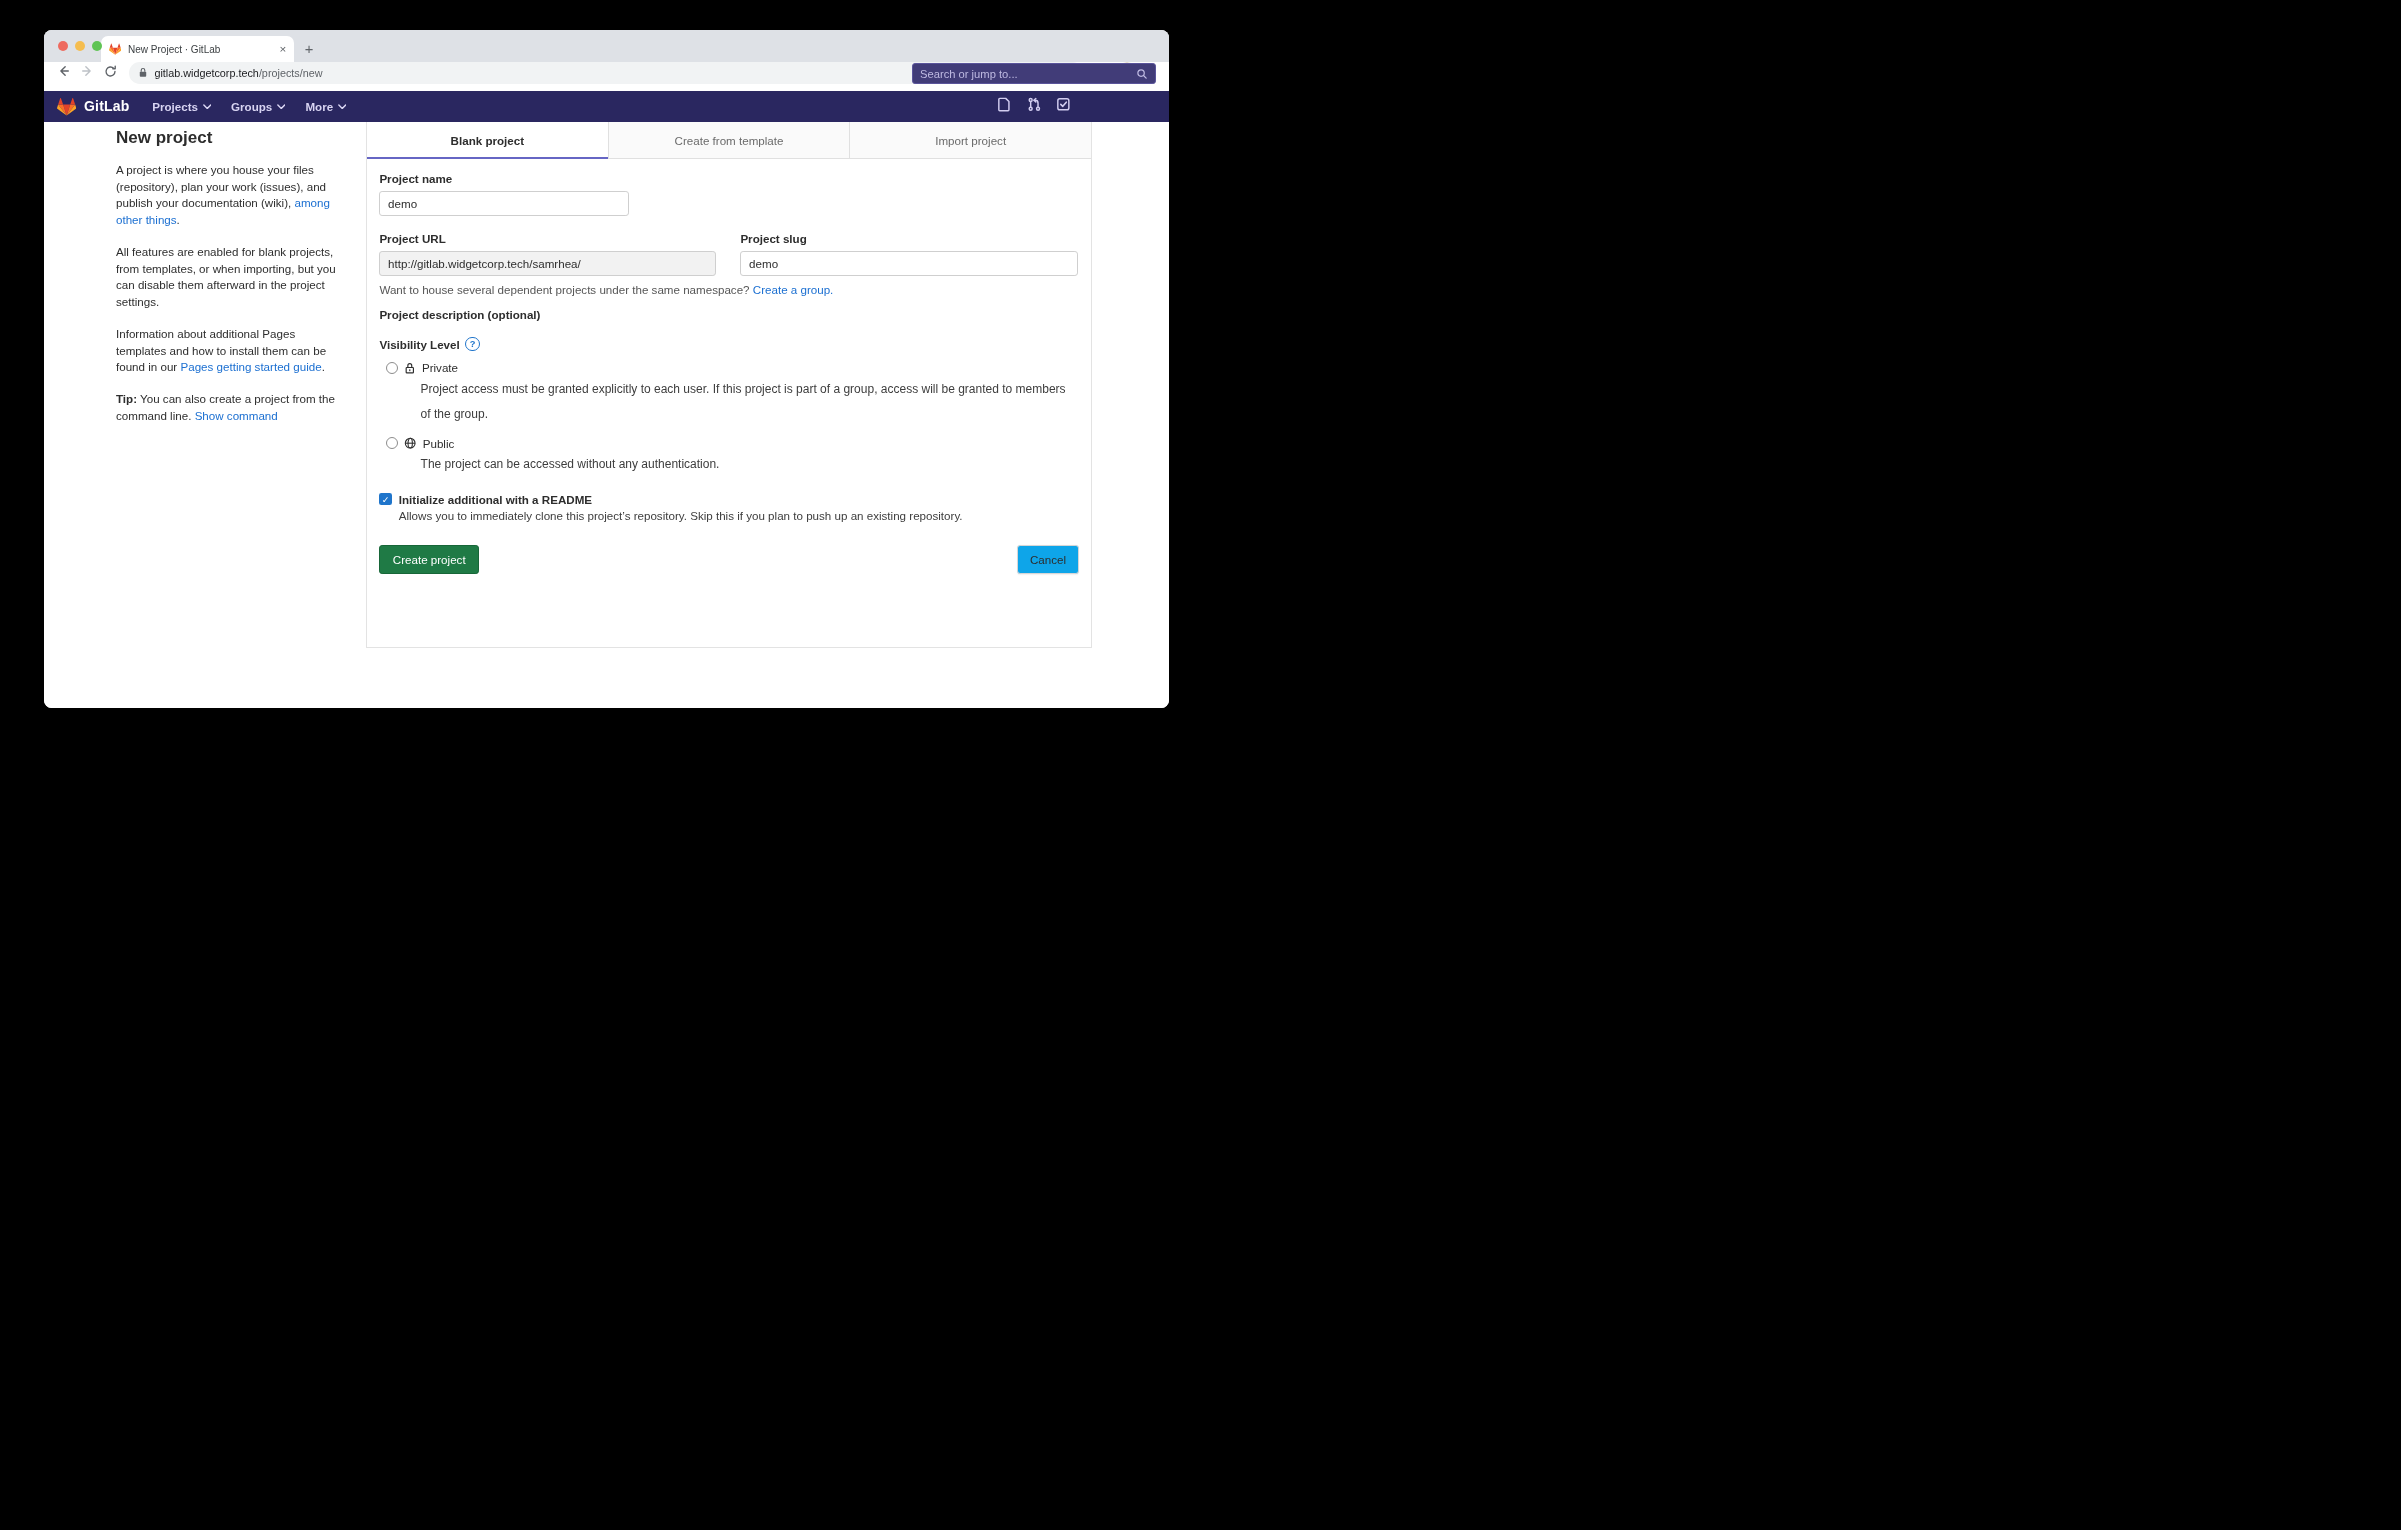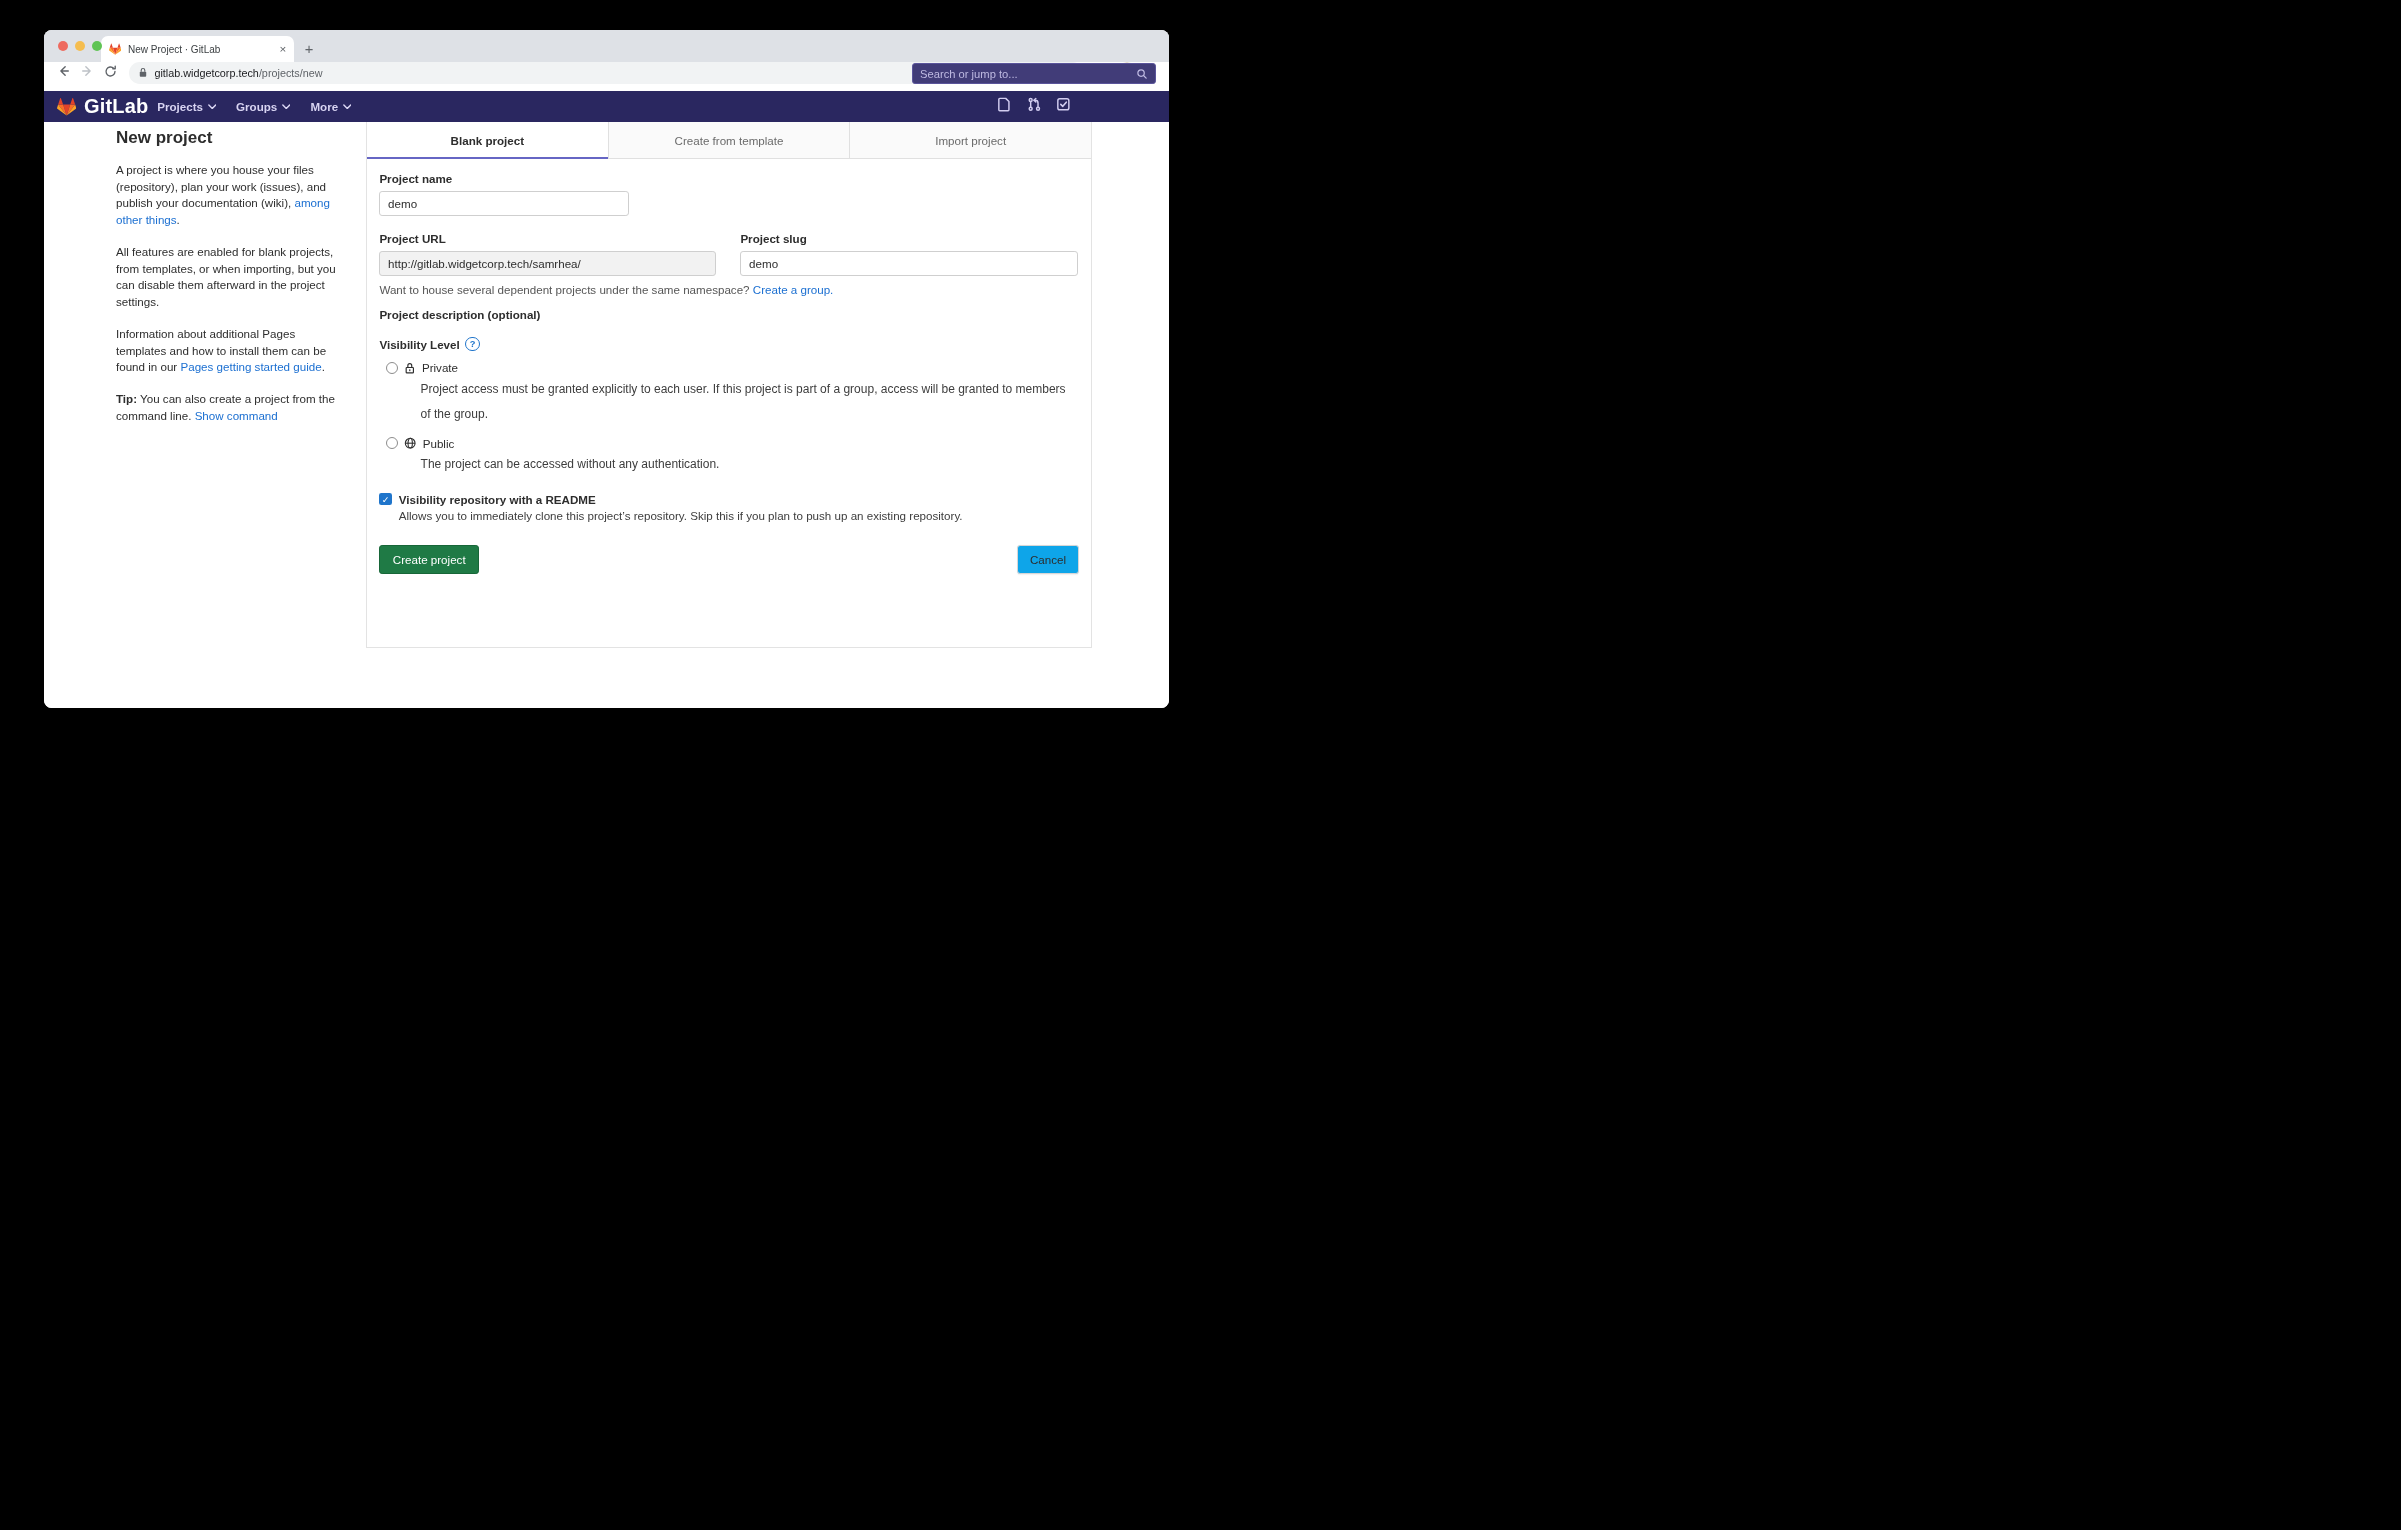--- a/index.html
+++ b/index.html
@@ -32,21 +32,21 @@
   .url { font-size:10.8px; color:#202124; }
   .url .path { color:#5f6368; }
   .omni-spacer { flex:1; }
   .toolbar-right { display:flex; align-items:center; gap:9.3px; padding-right:3.1px; }
   .chrome-avatar { width:20px; height:20px; border-radius:50%; overflow:hidden; }
   .kebab { color:#5f6368; font-size:11.6px; letter-spacing:0; line-height:3.9px; text-align:center; }
 
   
   .gl-navbar { height:31px; background:#2a2760; display:flex; align-items:center; padding:0 13px; }
   .gl-left { display:flex; align-items:center; gap:7.7px; }
-  .wordmark { color:#fff; font-size:20px; font-weight:600; letter-spacing:0.2px; margin-right:1px; }
+  .wordmark { color:#fff; font-size:14px; font-weight:600; letter-spacing:0.2px; margin-right:15px; }
   .gl-menu { display:flex; align-items:center; gap:20px; }
   .gl-menu-item { display:flex; align-items:center; gap:4.6px; color:#d8d4f2; font-size:11.6px; font-weight:600; }
   .gl-right { margin-left:auto; display:flex; align-items:center; gap:12.4px;flex-direction:column; }
   .plus-group { display:flex; align-items:center; gap:3.9px; }
   .gl-search { width:244px; height:21.7px; background:#413c78; border:0.8px solid #5a549b; border-radius:3.1px;
                display:flex; align-items:center; padding:0 7px; gap:6.2px; }
   .gl-search input { flex:1; background:transparent; border:none; outline:none; color:#c7c2e8;
                      font-size:11.2px; font-family:"Liberation Sans", sans-serif; }
   .gl-search input::placeholder { color:#bfbae2; }
   .gl-icons { display:flex; align-items:center; gap:14.7px; }
@@ -368,21 +368,21 @@
                   </svg>
               </span>
               <span class="opt-label">Public</span>
             </div>
             <div class="opt-desc">The project can be accessed without any authentication.</div>
           </div>
 
           <div class="readme">
             <div class="readme-head">
               <span class="checkbox">✓</span>
-              <span class="readme-label">Visibility repository with a README</span>
+              <span class="readme-label">Initialize additional with a README</span>
             </div>
             <div class="readme-desc">Allows you to immediately clone this project’s repository. Skip this if you plan to push up an existing repository.</div>
           </div>
 
           <div class="actions">
             <button class="btn-create">Create project</button>
             <button class="btn-cancel">Cancel</button>
           </div>
         </div>
       </section>

